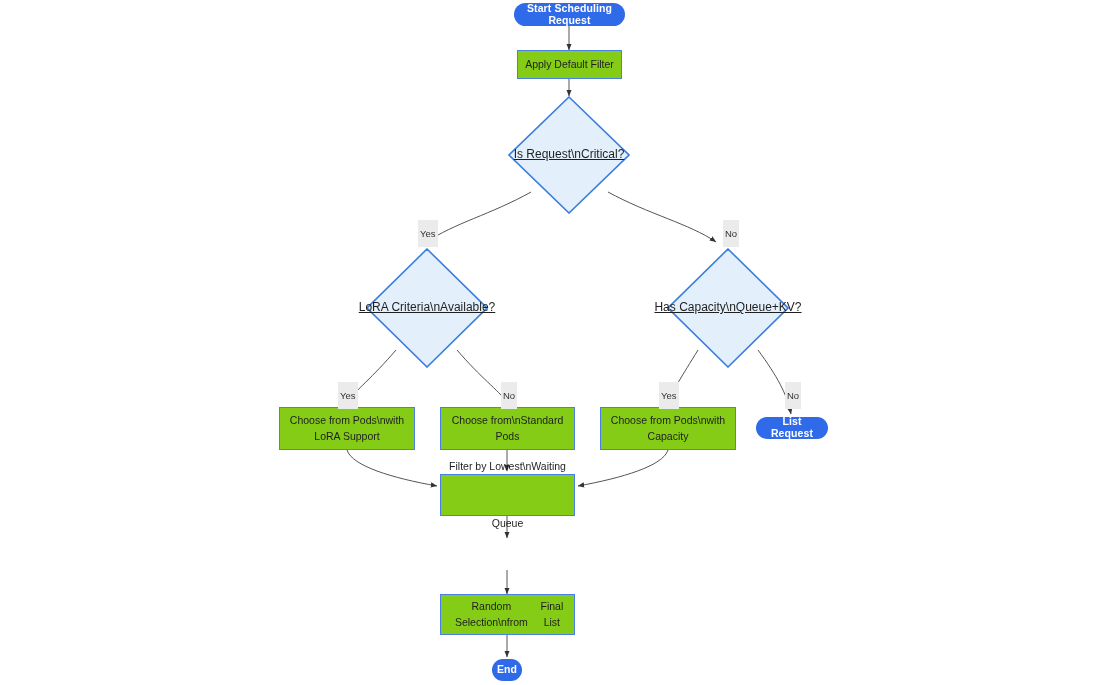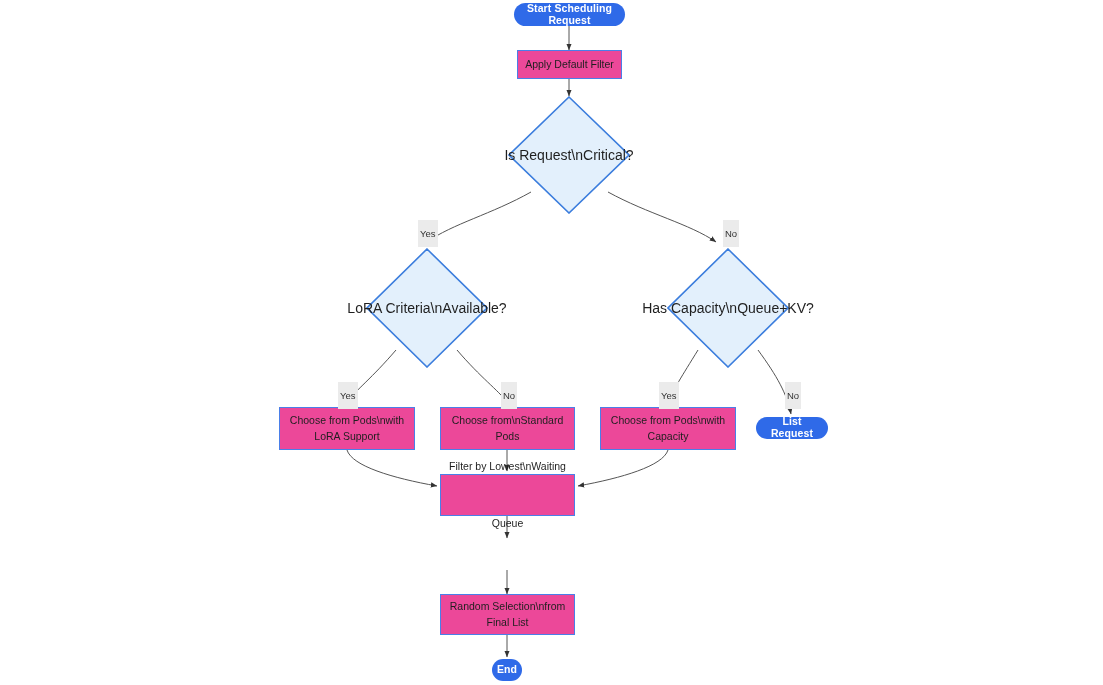--- a/index.html
+++ b/index.html
@@ -41,21 +41,21 @@
     color: #ffffff;
     border-radius: 999px;
     font-size: 10.5px;
     font-weight: bold;
     letter-spacing: 0.1px;
     line-height: 1.1;
     padding: 8px 10px;
   }
   
   .process {
-    background: #ec4899;
+    background: #84cc16;
     border: 1.3px solid #4a7fe8;
     color: #1f1f1f;
     font-size: 10.5px;
     line-height: 1.45;
     padding: 4px 6px;
   }
   
   .decision {
     background: transparent;
     border: none;
@@ -63,24 +63,25 @@
   .decision .dia-shape {
     position: absolute;
     left: 0;
     top: 0;
     width: 100%;
     height: 100%;
   }
   .decision .dia-label {
     position: relative;
     z-index: 1;
-    font-size: 14px;
+    font-size: 12px;
     color: #1f1f1f;
     line-height: 1.3;
     white-space: nowrap;
+    text-decoration: underline;
   }
   .edge-label {
     position: absolute;
     background: #ebebeb;
     color: #333333;
     font-size: 9.5px;
     line-height: 1.2;
     padding: 8px 2px;
     z-index: 3;
     white-space: nowrap;
@@ -184,21 +185,21 @@
   <div class="node terminal" style="left:756px; top:417px; width:72px; height:22px;">
     <span>List Request</span>
   </div>
 
   <div class="node process" style="left:440px; top:474px; width:135px; height:42px; flex-direction:column;gap:42px;">
     <span>Filter by Lowest\nWaiting</span>
     <span>Queue</span>
   </div>
 
 
-  <div class="node process" style="left:440px; top:594px; width:135px; height:41px; flex-direction:column;">
+  <div class="node process" style="left:440px; top:594px; width:135px; height:41px; flex-direction:row;">
     <span>Random Selection\nfrom</span>
     <span>Final List</span>
   </div>
 
   <div class="node terminal" style="left:492px; top:659px; width:30px; height:22px;">
     <span>End</span>
   </div>
 
 </div>
 

